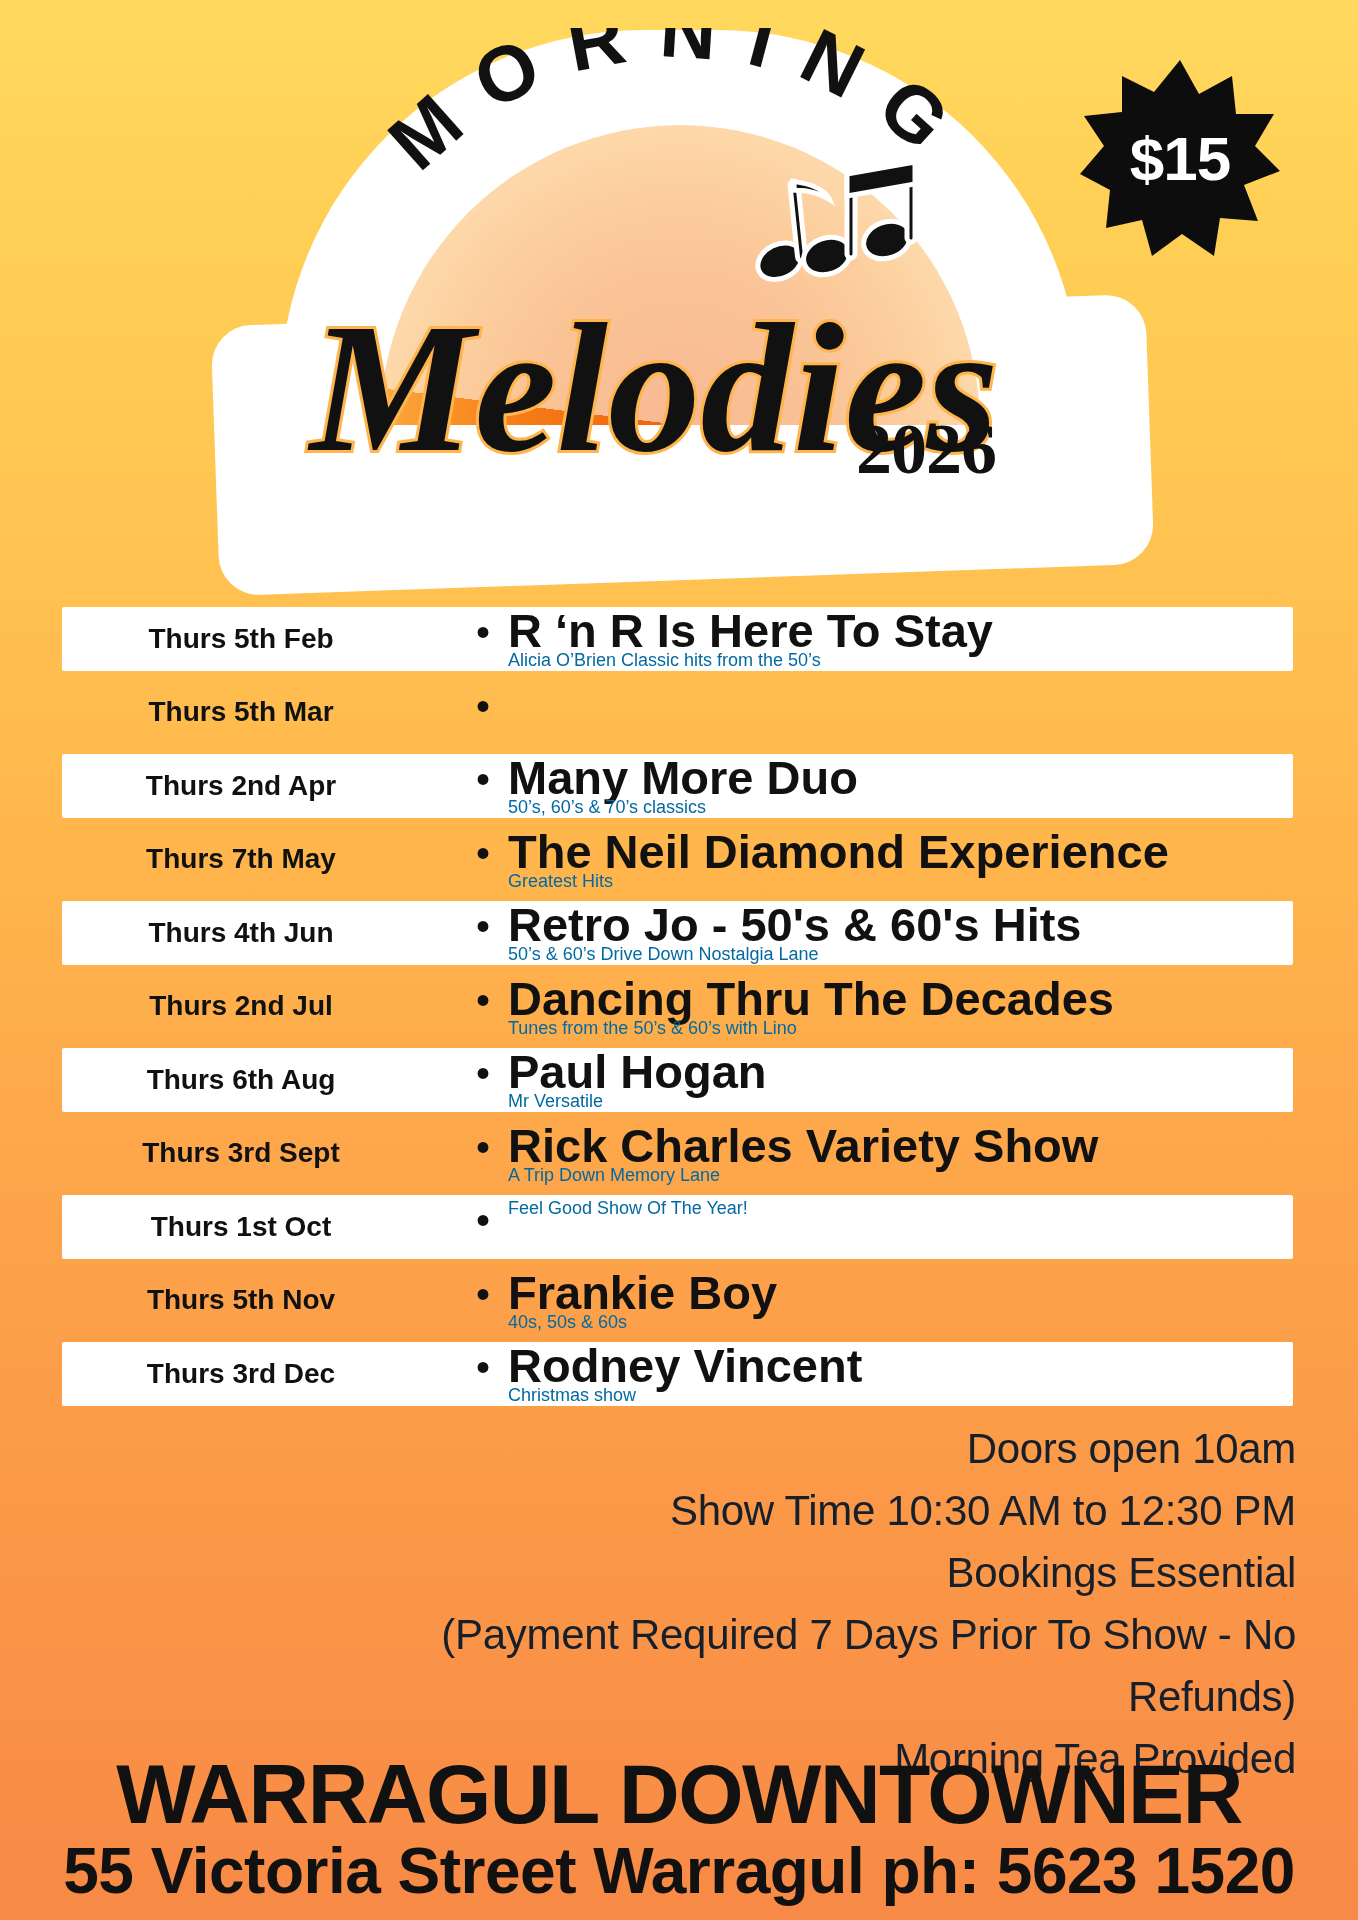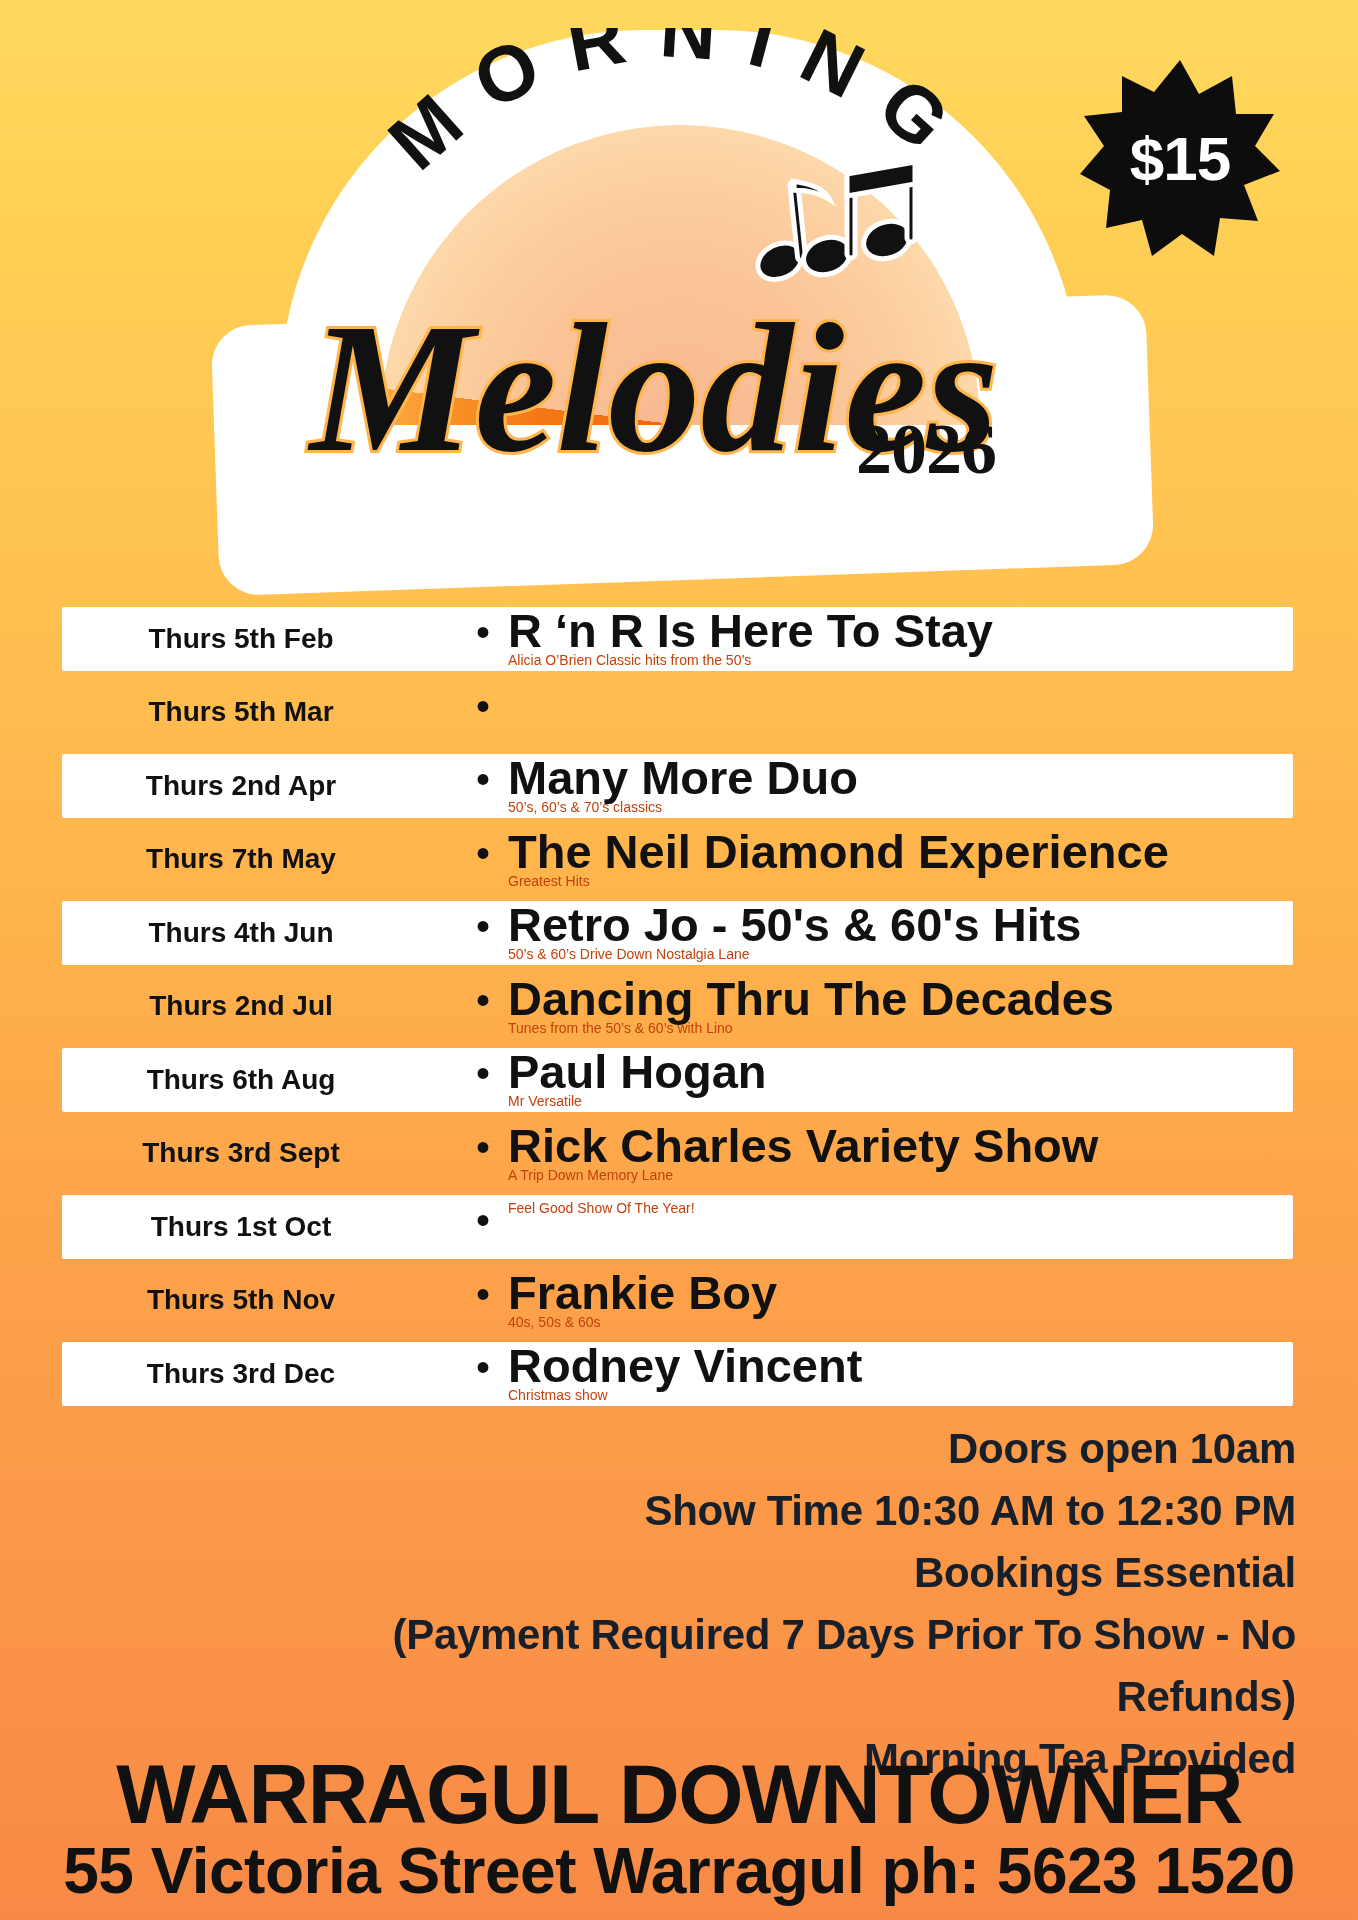--- a/index.html
+++ b/index.html
@@ -186,39 +186,39 @@
   }
   .act-text { padding-left: 2px; }
   .act-title {
     font-weight: bold;
     font-size: 47px;
     color: #111;
     line-height: 40px;
     white-space: nowrap;
   }
   .act-sub {
-    font-size: 14px;
-    color: #c2410c;
+    font-size: 18px;
+    color: #0369a1;
     line-height: 20px;
     margin-top: -1px;
   }
 
   
   .info {
     position: absolute;
     top: 1418px;
     right: 62px;
     width: 1000px;
     text-align: right;
     color: #17202a;
   }
   .info div {
     font-size: 42px;
     line-height: 62px;
-    font-weight: 700;
+    font-weight: 400;
     letter-spacing: -0.3px;
   }
 
   
   .footer {
     position: absolute;
     bottom: 18px;
     left: 0;
     width: 100%;
     text-align: center;

